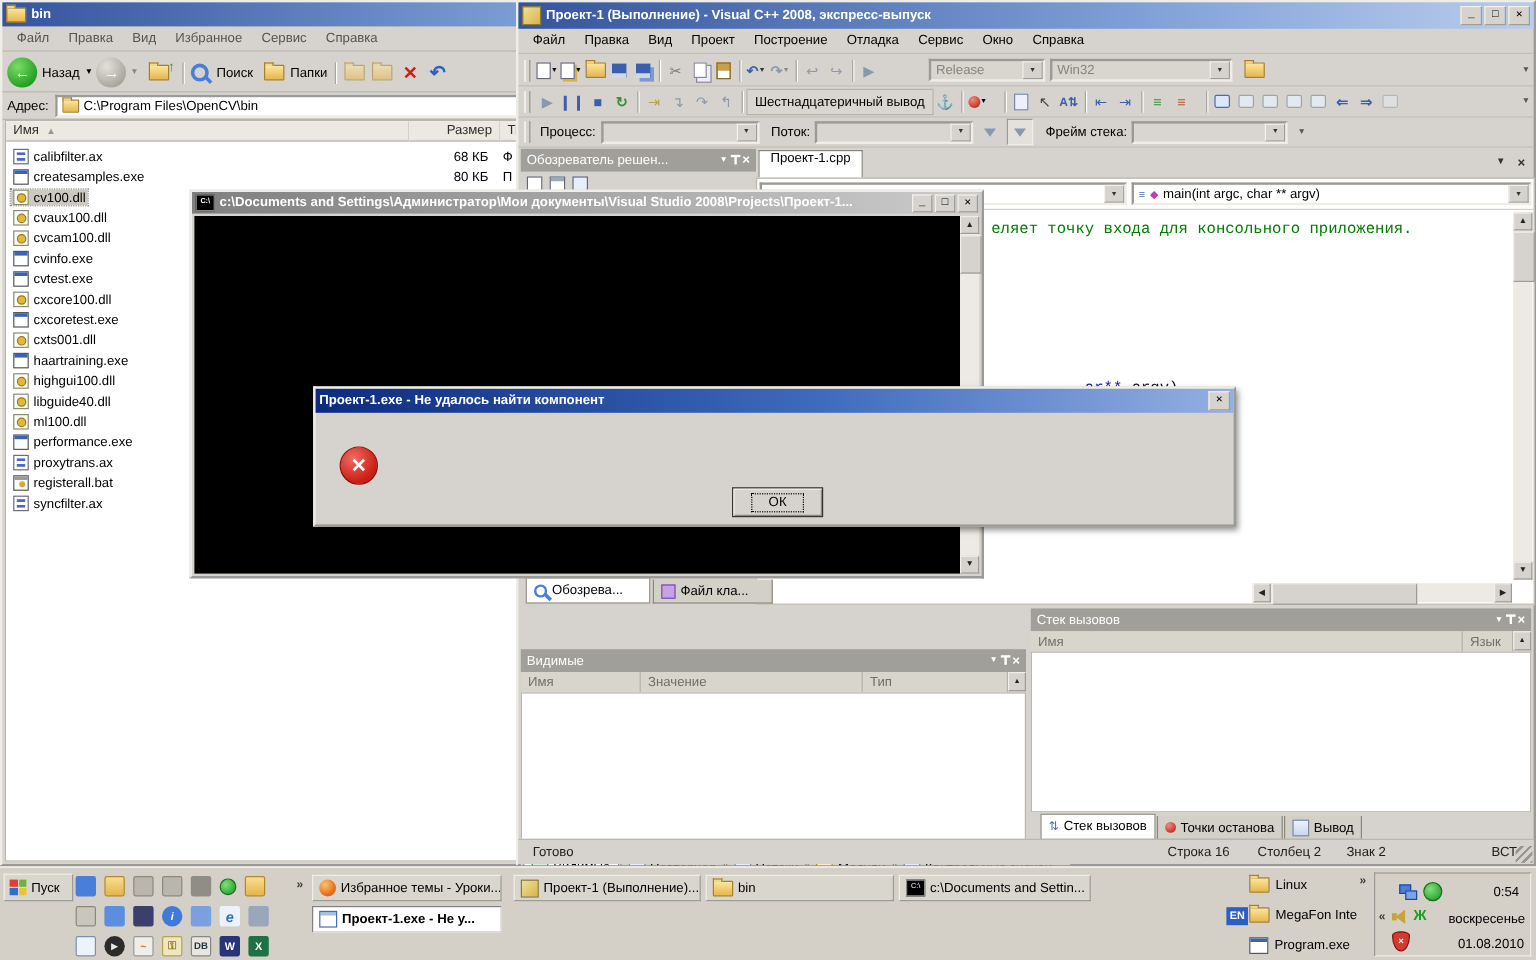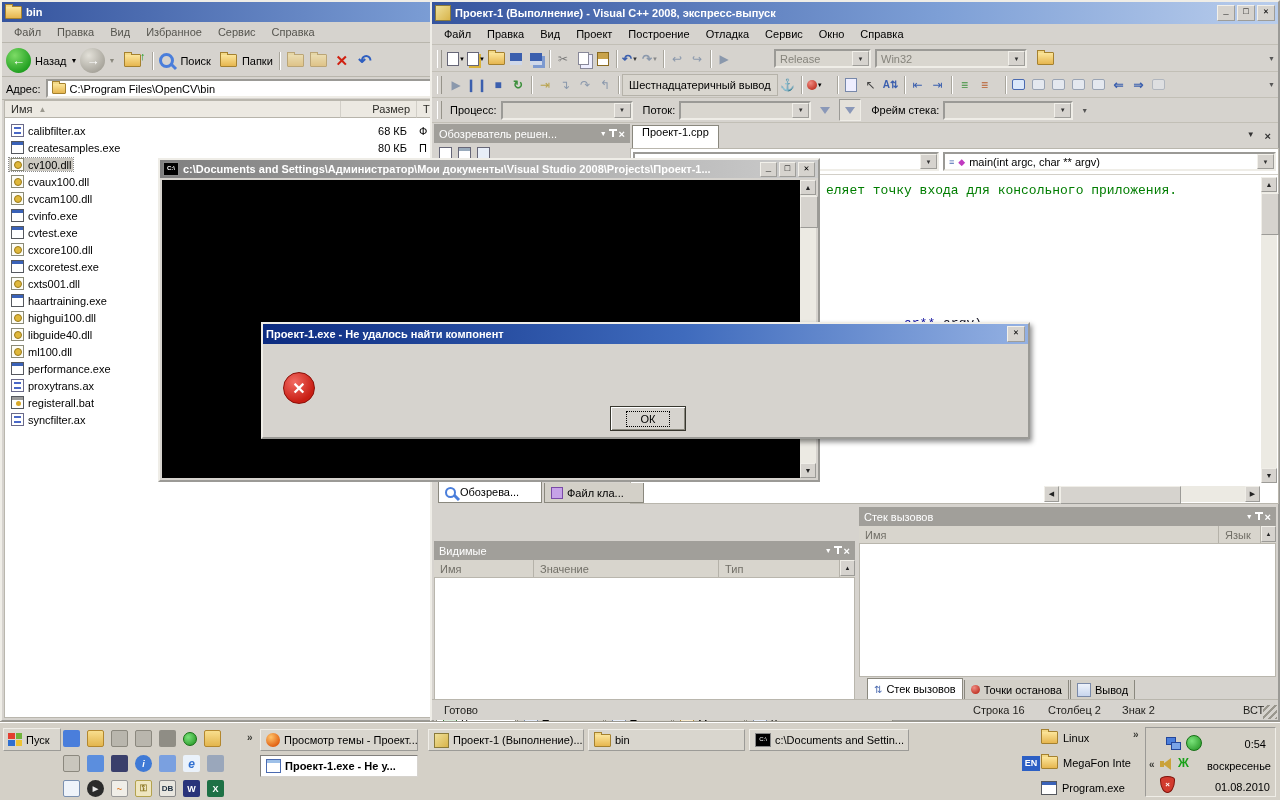--- a/index.html
+++ b/index.html
@@ -641,21 +641,21 @@
       <span class="q" style="background:#f0eee8;border:1px solid #999;color:#e07820;">~</span>
       <span class="q" style="background:#efe6c0;border:1px solid #b3a24e;color:#8a7520;">⚿</span>
       <span class="q" style="background:#e8e6df;border:1px solid #888;color:#234;font-size:8px;">DB</span>
       <span class="q" style="background:#29337a;">W</span>
       <span class="q" style="background:#1e7145;">X</span>
     </div>
     <span class="chev" style="position:absolute;left:247px;top:9px;">»</span>
 
     <div class="task" style="position:absolute;left:260px;top:6px;width:158px;">
       <span style="width:14px;height:14px;border-radius:50%;background:radial-gradient(circle at 35% 30%,#ffc36b,#e05e10 75%);flex:none;"></span>
-      <span>Просмотр темы - Проект...</span>
+      <span>Избранное темы - Уроки...</span>
     </div>
     <div class="task" style="position:absolute;left:428px;top:6px;width:156px;">
       <span style="width:13px;height:13px;background:linear-gradient(135deg,#efe09a,#d8b44a);border:1px solid #8a7a3a;flex:none;"></span>
       <span>Проект-1 (Выполнение)...</span>
     </div>
     <div class="task" style="position:absolute;left:588px;top:6px;width:157px;">
       <span class="fold"></span>
       <span>bin</span>
     </div>
     <div class="task" style="position:absolute;left:749px;top:6px;width:160px;">

